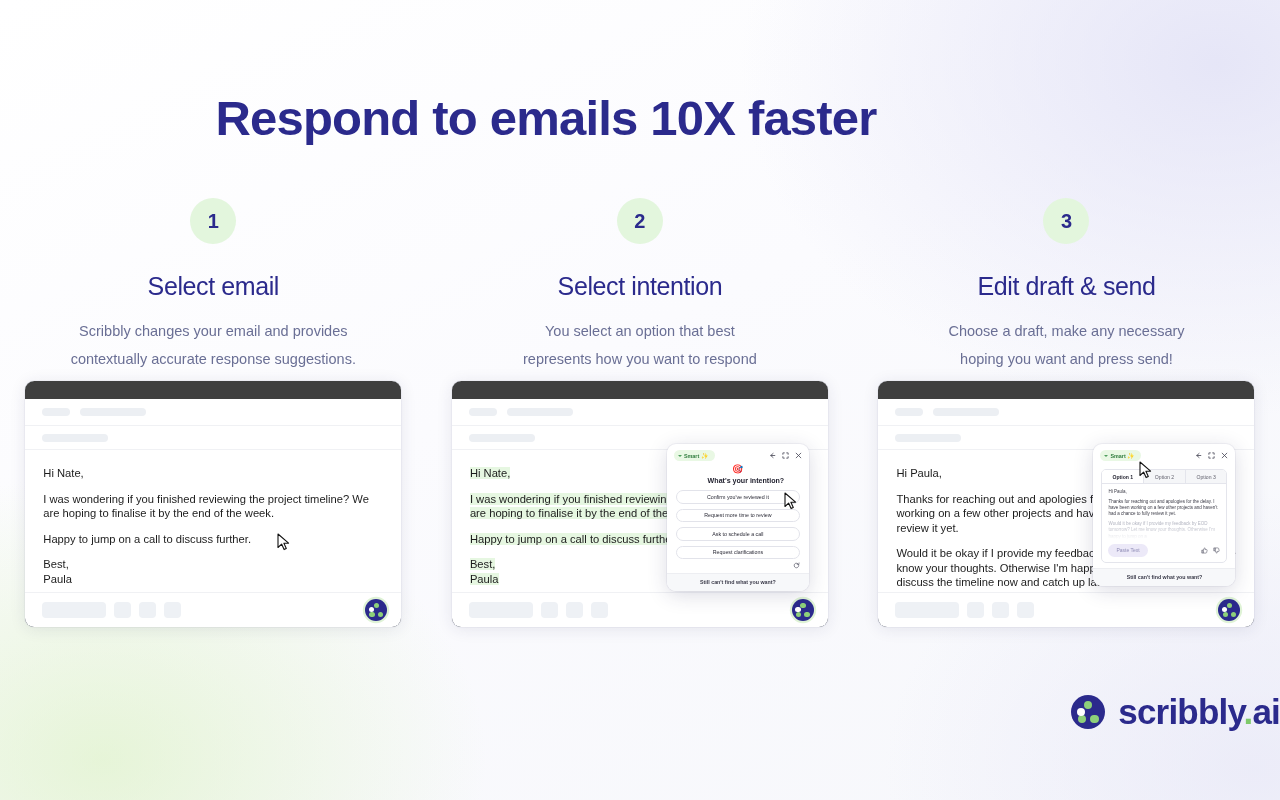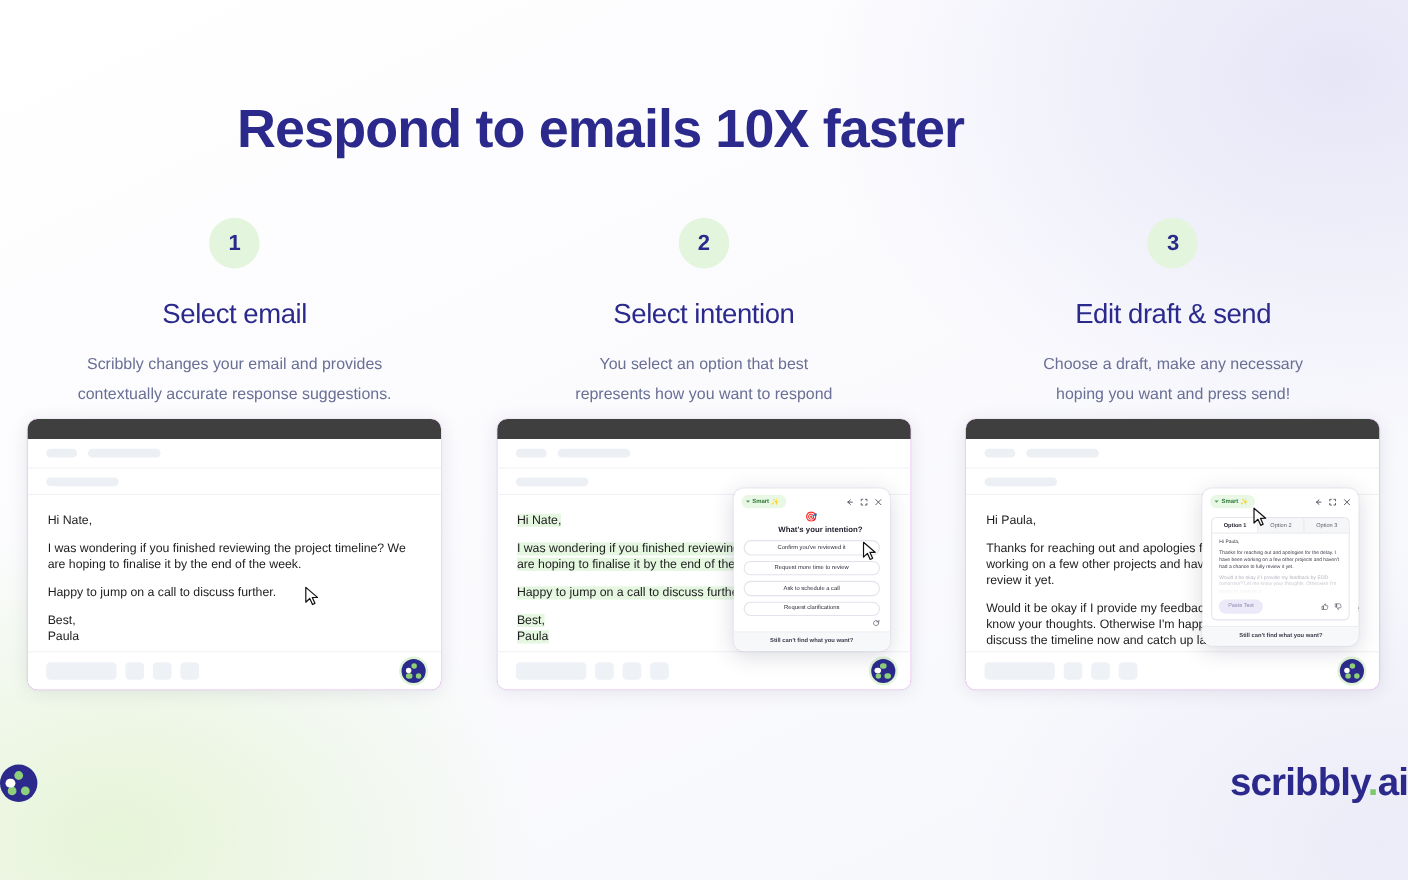--- a/index.html
+++ b/index.html
@@ -43,21 +43,21 @@
     font-size: 14.5px; line-height: 28px; color: #6a6f95;
     text-align: center; max-width: 310px;
   }
 
   
   .cards { position: absolute; top: 381px; left: 0; width: 1280px; display: flex; }
   .card-slot { width: 426.6px; display: flex; justify-content: center; position: relative; }
   .mail {
     position: relative;
     width: 376px; height: 246px;
-    background: #d946ef;
+    background: #0f172a;
     border-radius: 9px;
     box-shadow: 0 2px 16px rgba(40,40,90,0.10), 0 0 0 1px rgba(40,40,90,0.035);
     overflow: visible;
   }
   .mail-inner { width: 100%; height: 100%; border-radius: 9px; overflow: hidden; position: relative; background:#fff; }
   .mail-topbar { height: 18px; background: #3f3f3f; border-radius: 9px 9px 0 0; }
   .mail-hdr {
     height: 27px; border-bottom: 1px solid #f0f1f4;
     display: flex; align-items: center; padding-left: 17px; gap: 10px;
   }
@@ -167,21 +167,21 @@
     background: #ece9f8; color: #8e8bb5; border-radius: 20px;
     font-size: 5px; padding: 3.4px 8px;
   }
   .draft-actions .sp { flex: 1; }
   .thumbs { display: flex; gap: 5px; color: #5b5b6b; }
   .thumbs svg { width: 7px; height: 7px; display: block; }
 
   
   .brand {
     position: absolute; left: 0; bottom: 68px; width: 1280px;
-    display: flex; align-items: center; justify-content: space-between; gap: 13px;
+    display: flex; align-items: center; justify-content: flex-end; gap: 13px;
   }
   .brand-mark { width: 34px; height: 34px; border-radius: 50%; background: #2b2a8c; position: relative; }
   .brand-mark i { position: absolute; border-radius: 50%; display: block; }
   .brand-mark .d1 { width: 8.2px; height: 8.2px; top: 5.6px; left: 12.8px; }
   .brand-mark .d2 { width: 8.2px; height: 8.2px; top: 19.6px; left: 6.6px; }
   .brand-mark .d3 { width: 8.2px; height: 8.2px; top: 19.6px; left: 19.2px; }
   .brand-mark .d4 { width: 8.2px; height: 8.2px; top: 12.6px; left: 5.4px; }
   .brand-text { font-size: 35px; font-weight: 800; letter-spacing: -0.8px; color: #2b2a8c; }
   .brand-text .dot { color: #7ec96a; }
 </style>

